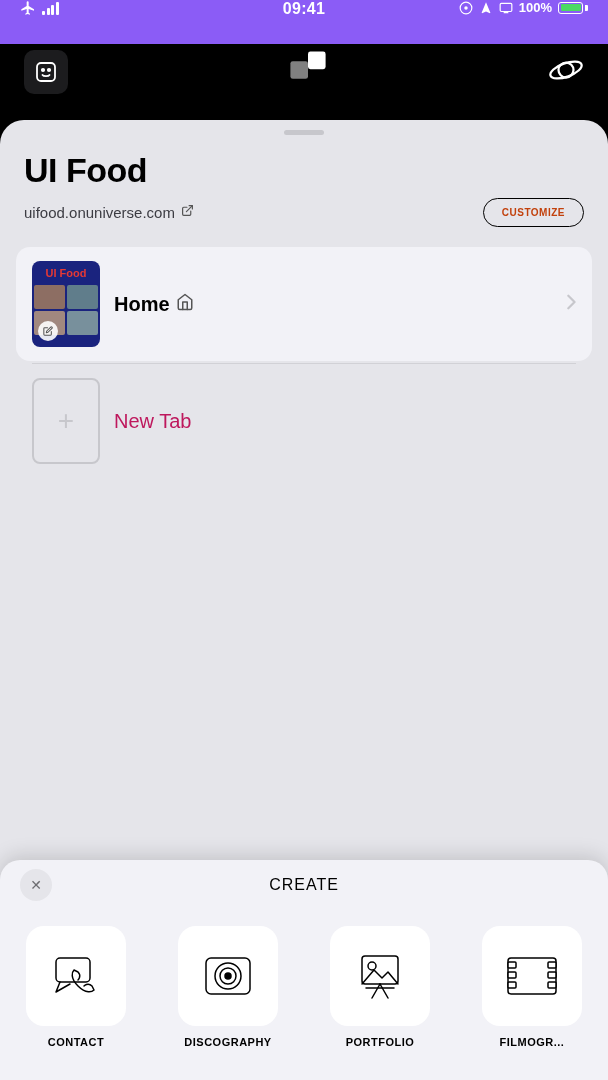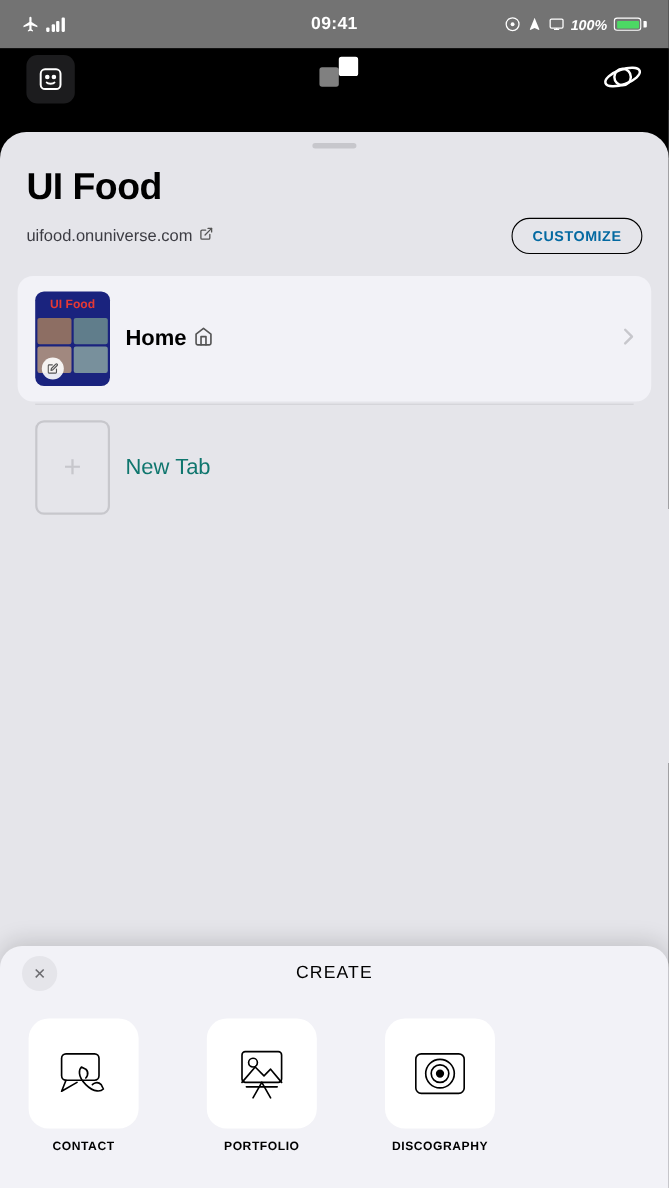--- a/index.html
+++ b/index.html
@@ -7,24 +7,24 @@
       width: 608px;
       height: 1080px;
       overflow: hidden;
       font-family: -apple-system, BlinkMacSystemFont, 'SF Pro Display', 'Helvetica Neue', sans-serif;
       background: #000;
       position: relative;
     }
 
     
     .status-bar {
-      background: #737373;
+      background: #8b5cf6;
       height: 44px;
       display: flex;
-      align-items: center;
+      align-items: flex-start;
       justify-content: space-between;
       padding: 0 20px;
       color: #fff;
       font-size: 15px;
       font-weight: 600;
     }
     .status-left {
       display: flex;
       align-items: center;
       gap: 6px;
@@ -35,21 +35,20 @@
       transform: translateX(-50%);
       font-size: 16px;
       font-weight: 600;
       letter-spacing: 0.3px;
     }
     .status-right {
       display: flex;
       align-items: center;
       gap: 6px;
       font-size: 13px;
-      font-style: italic;
     }
     .battery-icon {
       display: flex;
       align-items: center;
       gap: 2px;
     }
     .battery-body {
       width: 25px;
       height: 12px;
       border: 1.5px solid #fff;
@@ -139,25 +138,25 @@
     }
     .external-link-icon {
       font-size: 13px;
       color: #555;
     }
     .customize-btn {
       border: 1.5px solid #000;
       background: transparent;
       border-radius: 20px;
       padding: 8px 18px;
-      font-size: 13px;
+      font-size: 10px;
       font-weight: 600;
       letter-spacing: 0.5px;
       cursor: pointer;
-      color: #0369a1;
+      color: #c2410c;
     }
 
     
     .tab-list {
       padding: 0 16px;
     }
 
     
     .tab-item {
       background: #f2f2f7;
@@ -264,21 +263,21 @@
       justify-content: center;
       background: transparent;
     }
     .plus-icon {
       font-size: 28px;
       color: #c7c7cc;
       font-weight: 200;
     }
     .new-tab-label {
       font-size: 20px;
-      color: #0f766e;
+      color: #be185d;
     }
 
     
     .create-sheet {
       position: absolute;
       bottom: 0;
       left: 0;
       right: 0;
       background: #f2f2f7;
       border-radius: 20px 20px 0 0;
@@ -309,21 +308,21 @@
     .create-title {
       font-size: 16px;
       font-weight: 400;
       letter-spacing: 1px;
       color: #000;
     }
 
     
     .create-options {
       display: flex;
-      gap: 10px;
+      gap: 0;
       padding: 8px 0 24px;
       overflow: hidden;
       align-items: center;
     }
     .create-option {
       flex: 0 0 25%;
       display: flex;
       flex-direction: column;
       align-items: center;
       gap: 10px;
@@ -523,45 +522,64 @@
             <path d="M36 38 C36 38 40 34 44 38 L46 42 C44 44 38 46 30 38 C22 30 24 24 26 22 L30 24 C34 28 30 32 30 32"></path>
           </svg>
         </div>
         <span class="option-label">CONTACT</span>
       </div>
 
       <div class="create-option">
         <div class="option-icon-box">
           <svg viewBox="0 0 56 56">
 
+            <rect x="6" y="10" width="44" height="36" rx="5"></rect>
+
+            <circle cx="28" cy="28" r="13"></circle>
+
+            <circle cx="28" cy="28" r="8"></circle>
+
+            <circle cx="28" cy="28" r="3" fill="#000"></circle>
+          </svg>
+        </div>
+        <span class="option-label">DISCOGRAPHY</span>
+      </div>
+
+      <div class="create-option">
+        <div class="option-icon-box">
+          <svg viewBox="0 0 56 56">
+
             <rect x="10" y="8" width="36" height="28" rx="3"></rect>
 
             <circle cx="20" cy="18" r="4"></circle>
             <polyline points="10 36 22 22 30 30 36 24 46 36"></polyline>
 
             <line x1="28" y1="36" x2="20" y2="50"></line>
             <line x1="28" y1="36" x2="36" y2="50"></line>
             <line x1="14" y1="40" x2="42" y2="40"></line>
           </svg>
         </div>
         <span class="option-label">PORTFOLIO</span>
       </div>
 
       <div class="create-option">
         <div class="option-icon-box">
           <svg viewBox="0 0 56 56">
 
-            <rect x="6" y="10" width="44" height="36" rx="5"></rect>
-
-            <circle cx="28" cy="28" r="13"></circle>
-
-            <circle cx="28" cy="28" r="8"></circle>
-
-            <circle cx="28" cy="28" r="3" fill="#000"></circle>
+            <rect x="4" y="10" width="48" height="36" rx="3"></rect>
+
+            <rect x="4" y="14" width="8" height="6" rx="1" fill="white"></rect>
+            <rect x="4" y="24" width="8" height="6" rx="1" fill="white"></rect>
+            <rect x="4" y="34" width="8" height="6" rx="1" fill="white"></rect>
+
+            <rect x="44" y="14" width="8" height="6" rx="1" fill="white"></rect>
+            <rect x="44" y="24" width="8" height="6" rx="1" fill="white"></rect>
+            <rect x="44" y="34" width="8" height="6" rx="1" fill="white"></rect>
+
+            <polygon points="22 18 22 38 42 28" fill="white" stroke="none"></polygon>
           </svg>
         </div>
-        <span class="option-label">DISCOGRAPHY</span>
-      </div>
-
+        <span class="option-label" style="font-size:11px;font-weight:600;letter-spacing:0.5px;color:#000;text-align:center;">FILMOGR...</span>
+      </div>
 
     </div>
   </div>
 </div>
 
 </body></html>

